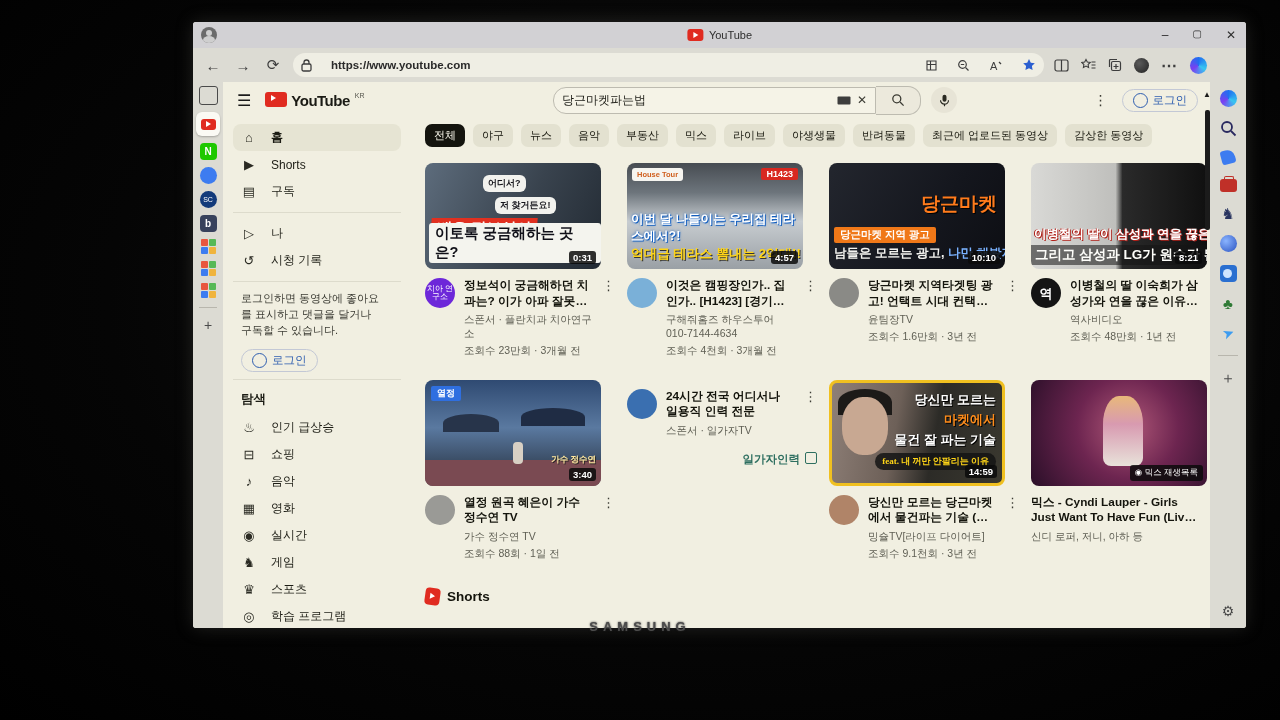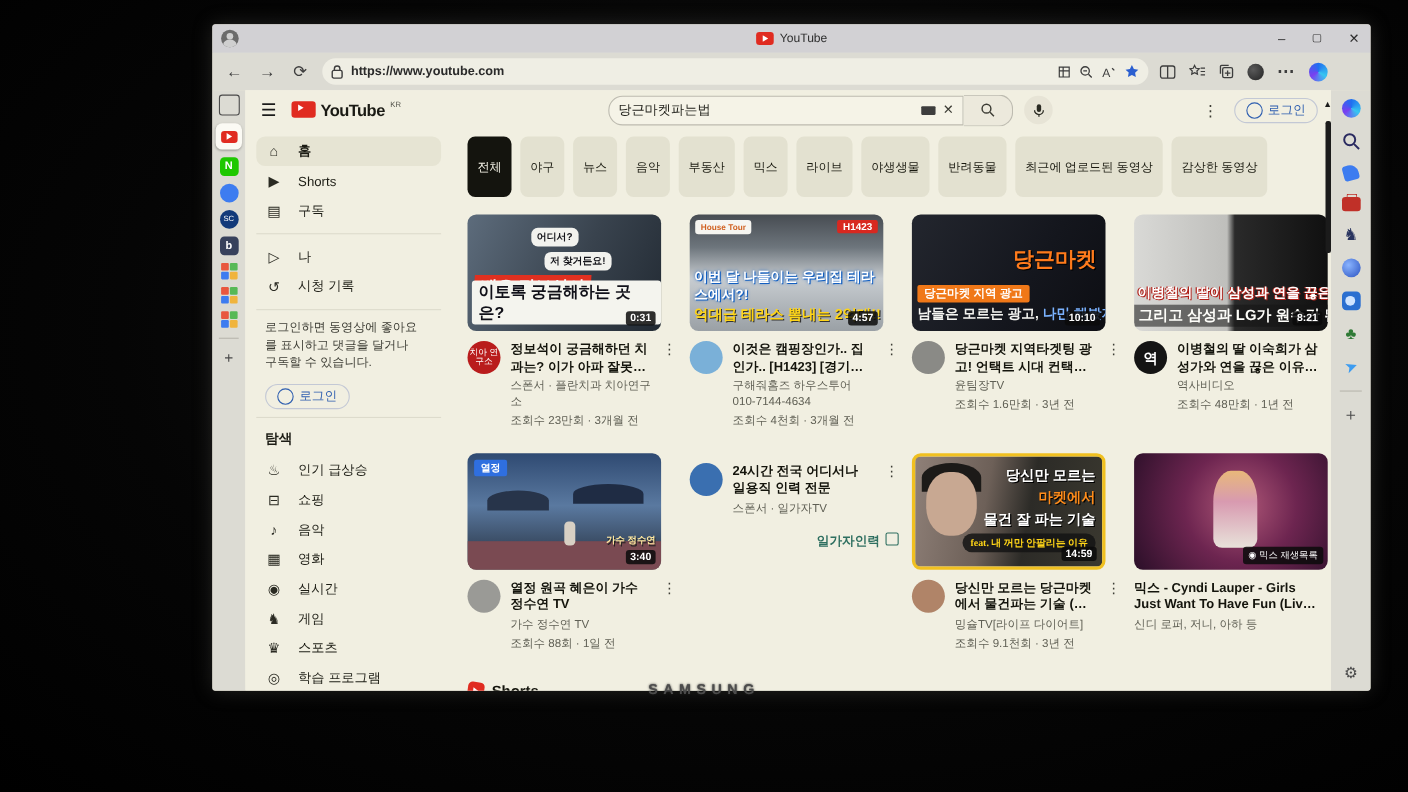--- a/index.html
+++ b/index.html
@@ -12,21 +12,21 @@
   .profile-ava{width:16px;height:16px;border-radius:50%;background:#6b6b6b;margin-left:8px;position:relative;overflow:hidden;}
   .profile-ava:before{content:"";position:absolute;left:5px;top:3px;width:6px;height:6px;border-radius:50%;background:#cfcfcf;}
   .profile-ava:after{content:"";position:absolute;left:2px;top:9px;width:12px;height:8px;border-radius:50% 50% 0 0;background:#cfcfcf;}
   .tab{position:absolute;left:50%;transform:translateX(-50%);display:flex;align-items:center;gap:6px;font-size:11px;color:#2e2e2e;}
   .favicon{width:16px;height:12px;border-radius:3px;background:#e02b20;position:relative;}
   .favicon:before{content:"";position:absolute;left:6px;top:3px;border-left:5px solid #fff;border-top:3px solid transparent;border-bottom:3px solid transparent;}
   .wctrl{position:absolute;right:10px;display:flex;gap:24px;color:#2e2e2e;font-size:12px;}
   .wctrl span{cursor:default;}
   .toolbar{height:34px;background:#dcdbd3;display:flex;align-items:center;gap:10px;padding:0 10px;flex:0 0 auto;}
   .navic{font-size:15px;color:#3d3d3d;width:20px;text-align:center;}
-  .addr{flex:1;max-width:735px;height:24px;background:#efeee4;border-radius:13px;display:flex;align-items:center;padding:0 8px;gap:7px;}
+  .addr{flex:1;max-width:735px;height:24px;background:#efeee4;border-radius:13px;display:flex;align-items:center;padding:0 8px;gap:19px;}
   .addr .url{font-size:11.5px;color:#2a2a2a;font-weight:bold;flex:1;}
   .mini{width:15px;height:15px;display:inline-block;position:relative;}
   svg.ic{display:block;}
   .tb-right{display:flex;align-items:center;gap:12px;color:#3d3d3d;}
   .copilot{width:17px;height:17px;border-radius:50%;background:conic-gradient(#1f6ff0,#37c6f0,#7a3ff0,#1f6ff0);}
   
   .crow{flex:1;display:flex;min-height:0;position:relative;}
   .favbar{width:30px;background:#dcdbd3;display:flex;flex-direction:column;align-items:center;padding-top:4px;gap:7px;flex:0 0 auto;}
   .fv{width:17px;height:17px;border-radius:4px;font-size:10px;line-height:17px;text-align:center;color:#fff;}
   .fv.tabs{background:transparent;border:1.5px solid #4a4a4a;border-radius:3px;position:relative;}
@@ -82,21 +82,21 @@
   .srow{display:flex;align-items:center;gap:14px;height:27px;border-radius:8px;padding:0 8px;}
   .srow.active{background:#e6e4d3;font-weight:bold;}
   .srow .si{width:16px;text-align:center;font-size:13px;color:#2a2a22;}
   .sdiv{border-top:1px solid #dddbcc;margin:7px 0;}
   .signtext{font-size:11px;color:#3c3c34;line-height:1.45;padding:2px 8px;width:140px;}
   .sbar .signin{display:inline-flex;margin:8px 0 0 8px;}
   .sechead{font-size:12.5px;font-weight:bold;padding:4px 8px 6px;}
   
   .content{flex:1;min-width:0;padding:4px 0 0 18px;position:relative;}
   .chips{display:flex;gap:8px;align-items:center;margin-top:2px;}
-  .chip{background:#e3e1d0;border-radius:7px;padding:20px 9px;font-size:11px;color:#19190f;white-space:nowrap;}
+  .chip{background:#e3e1d0;border-radius:7px;padding:4px 9px;font-size:11px;color:#19190f;white-space:nowrap;}
   .chip.on{background:#14140e;color:#f4f2e6;}
   .grid{display:grid;grid-template-columns:repeat(4,190px);column-gap:12px;margin-top:16px;}
   .card{width:190px;margin-bottom:22px;}
   .thumb{width:176px;height:106px;border-radius:8px;position:relative;overflow:hidden;}
   .dur{position:absolute;right:5px;bottom:5px;background:rgba(10,10,10,.85);color:#fff;font-size:9.5px;padding:1px 4px;border-radius:3px;font-weight:bold;}
   .cmeta{display:flex;gap:9px;margin-top:9px;}
   .ava{width:30px;height:30px;border-radius:50%;flex:0 0 auto;font-size:8px;color:#fff;display:flex;align-items:center;justify-content:center;text-align:center;line-height:1;}
   .ctxt{flex:1;min-width:0;}
   .vtitle{font-size:11.8px;font-weight:bold;color:#14140c;line-height:1.32;display:-webkit-box;-webkit-line-clamp:2;-webkit-box-orient:vertical;overflow:hidden;}
   .vsub{font-size:10.5px;color:#5f5f54;margin-top:3px;line-height:1.35;}
@@ -139,21 +139,21 @@
   .t7{background:linear-gradient(100deg,#8f8078 0%,#6d6058 38%,#2c2b27 60%,#3a382f 100%);border:3px solid #f0c020;box-sizing:border-box;}
   .t7 .face{position:absolute;left:10px;top:14px;width:46px;height:58px;border-radius:45%;background:#c8a892;}
   .t7 .hair{position:absolute;left:6px;top:6px;width:54px;height:26px;border-radius:50% 50% 0 0;background:#1c1a18;}
   .t7 .l1{position:absolute;right:6px;top:8px;color:#fff;font-weight:bold;font-size:13px;text-shadow:1px 1px 0 #000;}
   .t7 .l2{position:absolute;right:6px;top:28px;color:#ff8c1a;font-weight:bold;font-size:13px;text-shadow:1px 1px 0 #000;}
   .t7 .l3{position:absolute;right:6px;top:48px;color:#fff;font-weight:bold;font-size:13px;text-shadow:1px 1px 0 #000;}
   .t7 .pill{position:absolute;right:6px;top:70px;background:rgba(20,20,20,.85);color:#ffd517;font-size:9px;font-weight:bold;padding:2px 7px;border-radius:9px;font-family:Liberation Serif, serif;}
   .t8{background:radial-gradient(circle at 55% 45%,#b05878 0%,#6d2550 45%,#2a0f28 100%);}
   .t8 .fig{position:absolute;left:72px;top:16px;width:40px;height:70px;border-radius:40% 40% 8px 8px;background:linear-gradient(180deg,#e8b87a 0%,#d89ab0 40%,#e8e2da 100%);}
   .t8 .mixb{position:absolute;right:4px;bottom:5px;background:rgba(10,10,10,.85);color:#fff;font-size:8.5px;padding:2px 5px;border-radius:3px;}
-  .a1{background:#b91c1c;justify-content:center;}
+  .a1{background:#6d28d9;justify-content:center;}
   .a2{background:#7ab0d8;}
   .a3{background:#8a8a86;}
   .a4{background:#141414;font-size:13px;font-weight:bold;}
   .a5{background:#9a9a96;}
   .a6{background:#3a6fb0;font-size:7px;}
   .a7{background:#b08468;}
   .splink{margin-top:14px;text-align:right;font-size:11.5px;color:#2e6f60;font-weight:bold;}
   .splink .box{display:inline-block;width:10px;height:10px;border:1.5px solid #2e6f60;border-radius:2px;margin-left:5px;position:relative;top:1px;}
   
   .shorts{margin-top:6px;}

